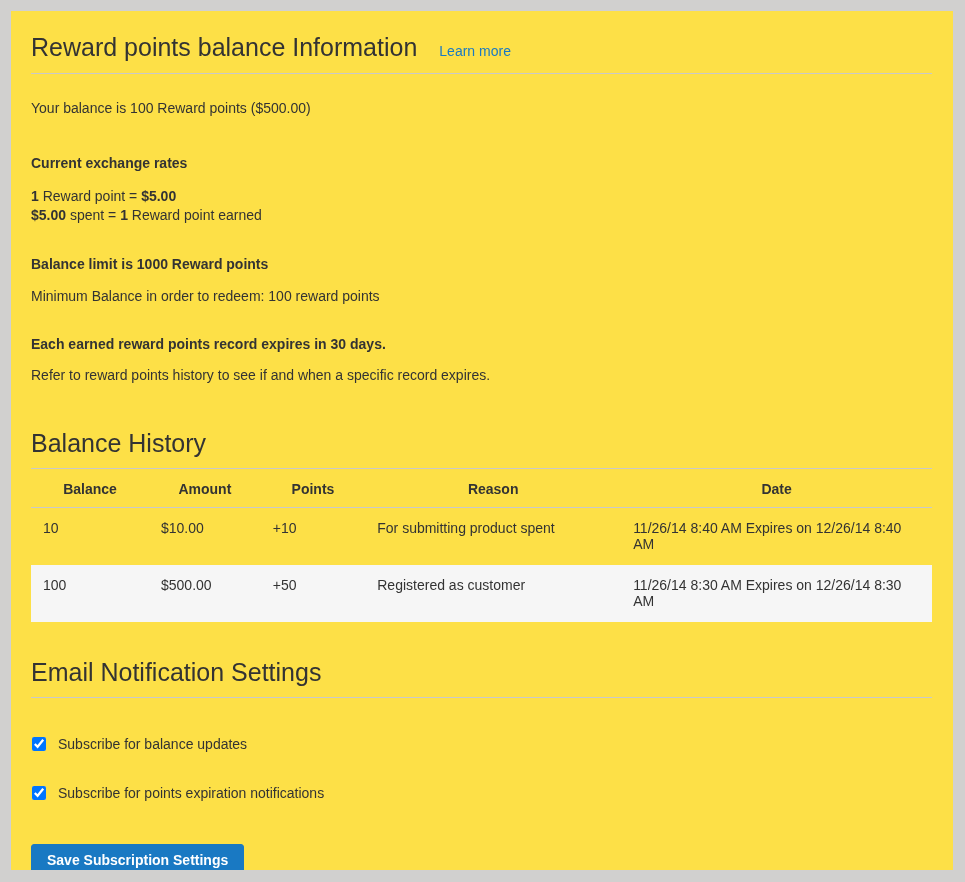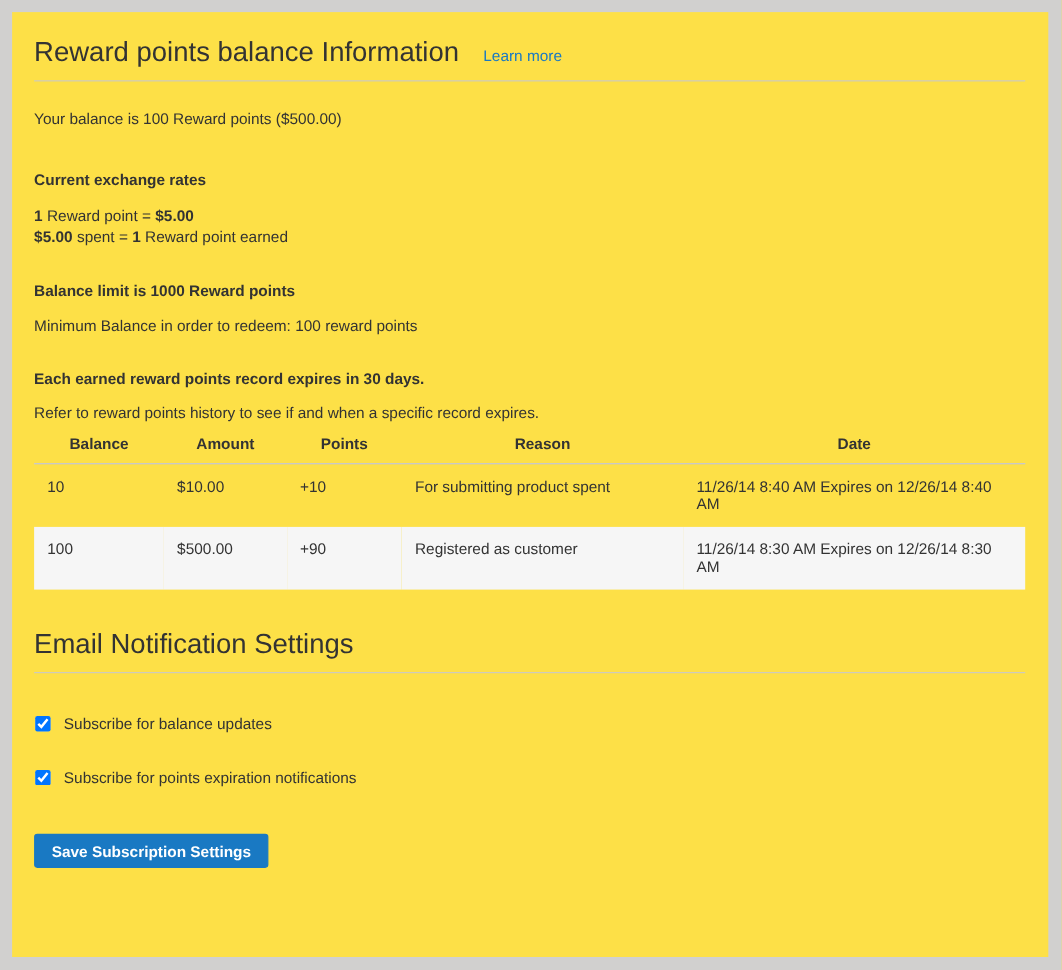--- a/index.html
+++ b/index.html
@@ -143,20 +143,21 @@
     <div><strong>1</strong><span> Reward point = </span><strong>$5.00</strong></div>
     <div><strong>$5.00</strong><span> spent = </span><strong>1</strong><span> Reward point earned</span></div>
   </div>
 
   <p class="block-label limit-heading">Balance limit is 1000 Reward points</p>
   <p class="min-balance">Minimum Balance in order to redeem: 100 reward points</p>
 
   <p class="block-label expiry-heading">Each earned reward points record expires in 30 days.</p>
   <p class="expiry-note">Refer to reward points history to see if and when a specific record expires.</p>
 
+  <h2 class="section-title history-title">Balance History</h2>
 
   <table class="history-table">
     <thead>
       <tr>
         <th class="col-balance">Balance</th>
         <th class="col-amount">Amount</th>
         <th class="col-points">Points</th>
         <th class="col-reason">Reason</th>
         <th class="col-date">Date</th>
       </tr>
@@ -165,21 +166,21 @@
       <tr>
         <td>10</td>
         <td>$10.00</td>
         <td>+10</td>
         <td>For submitting product spent</td>
         <td>11/26/14 8:40 AM Expires on 12/26/14 8:40 AM</td>
       </tr>
       <tr>
         <td>100</td>
         <td>$500.00</td>
-        <td>+90</td>
+        <td>+50</td>
         <td>Registered as customer</td>
         <td>11/26/14 8:30 AM Expires on 12/26/14 8:30 AM</td>
       </tr>
     </tbody>
   </table>
 
   <h2 class="section-title email-title">Email Notification Settings</h2>
 
   <div class="option-row first">
     <input type="checkbox" id="opt0" checked="" style="">

